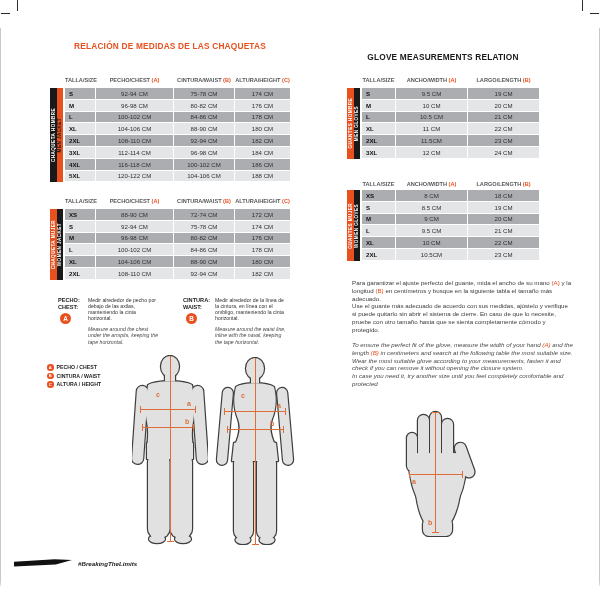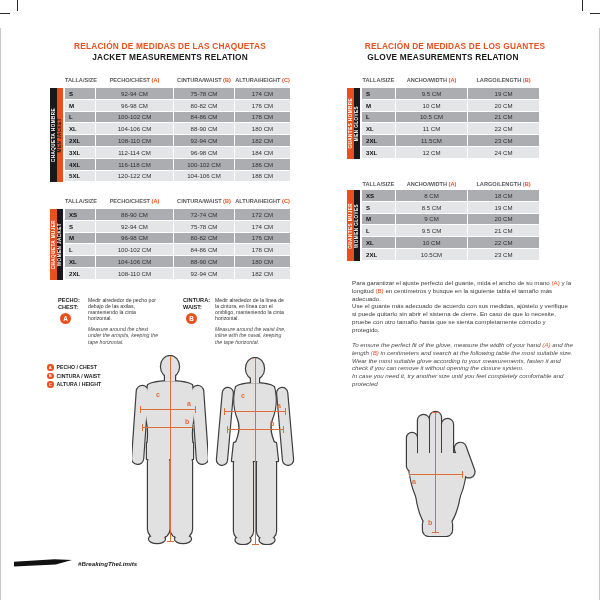--- a/index.html
+++ b/index.html
@@ -4,21 +4,21 @@
 <style>
   :root{
     --accent:#E8501E;
     --row-dark:#ABADB0;
     --row-light:#E4E5E6;
     --line-orange:#DD6E38;
   }
   html,body{margin:0;padding:0;background:#fff;}
   .page{
     position:relative;width:600px;height:600px;background:#fff;overflow:hidden;
-    font-family:"Liberation Sans",sans-serif;color:#222;
+    font-family:"Liberation Sans",sans-serif;color:#222;border-radius:19px;
   }
   .edge{position:absolute;background:#C8C8CA;}
   .cropmark{position:absolute;background:#2B2B2B;}
   .title-es{position:absolute;font-size:8.3px;font-weight:bold;color:var(--accent);text-align:center;letter-spacing:.2px;}
   .title-en{position:absolute;font-size:8.3px;font-weight:bold;color:#1A1A1A;text-align:center;letter-spacing:.2px;}
   .thead{position:absolute;display:grid;column-gap:1px;font-size:5.6px;font-weight:bold;color:#57585B;align-items:end;}
   .jhead{left:65px;width:225px;grid-template-columns:30px 77px 60px 55px;}
   .ghead{left:362px;width:178px;grid-template-columns:33px 71px 71px;}
   .hcell{text-align:center;white-space:nowrap;overflow:visible;}
   .acc{color:var(--accent);}
@@ -70,21 +70,20 @@
 <div class="page">
 
   <div class="cropmark" style="left:17px;top:0;width:1px;height:11px;"></div>
   <div class="cropmark" style="left:0;top:13px;width:10px;height:1px;"></div>
   <div class="cropmark" style="left:582px;top:0;width:1px;height:11px;"></div>
   <div class="cropmark" style="left:590px;top:13px;width:10px;height:1px;"></div>
   <div class="edge" style="left:0;top:28px;width:1px;height:572px;"></div>
   <div class="edge" style="left:599px;top:28px;width:1px;height:572px;"></div>
 
   <div class="title-es" style="left:40px;top:41px;width:260px;">RELACIÓN DE MEDIDAS DE LAS CHAQUETAS</div>
-  <div class="title-en" style="left:40px;top:52px;width:260px;">JACKET MEASUREMENTS RELATION</div>
 
   <div class="thead jhead" style="top:77px;">
     <div class="hcell">TALLA/SIZE</div>
     <div class="hcell">PECHO/CHEST <span class="acc">(A)</span></div>
     <div class="hcell">CINTURA/WAIST <span class="acc">(B)</span></div>
     <div class="hcell">ALTURA/HEIGHT <span class="acc">(C)</span></div>
   </div>
 
   <div class="strip black" style="left:50px;top:88px;height:94px;">
     <span>CHAQUETA HOMBRE</span>
@@ -273,21 +272,20 @@
   <span class="mlabel" style="left:187px;top:400px;">a</span>
   <span class="mlabel" style="left:185px;top:418px;">b</span>
 
   <div class="mlv" style="left:254.5px;top:358px;height:187px;"></div>
   <div class="mlh" style="left:224px;top:411px;width:62px;"></div>
   <div class="mlh" style="left:227px;top:429px;width:57px;"></div>
   <span class="mlabel" style="left:241px;top:392px;">c</span>
   <span class="mlabel" style="left:277px;top:402px;">a</span>
   <span class="mlabel" style="left:270px;top:420px;">b</span>
 
-  <div class="title-es" style="left:325px;top:41px;width:260px;">RELACIÓN DE MEDIDAS DE LOS GUANTES</div>
   <div class="title-en" style="left:313px;top:52px;width:260px;">GLOVE MEASUREMENTS RELATION</div>
 
   <div class="thead ghead" style="top:77px;">
     <div class="hcell">TALLA/SIZE</div>
     <div class="hcell">ANCHO/WIDTH <span class="acc">(A)</span></div>
     <div class="hcell">LARGO/LENGTH <span class="acc">(B)</span></div>
   </div>
   <div class="strip orange" style="left:347px;top:88px;height:71px;">
     <span>GUANTES HOMBRE</span>
   </div>

